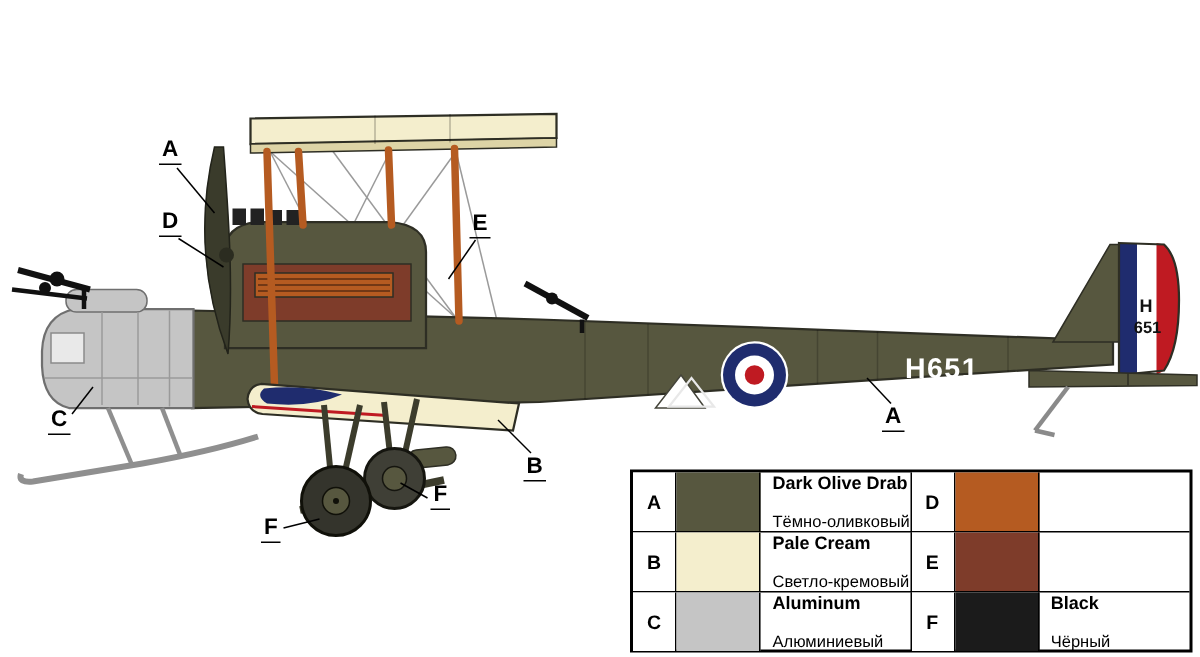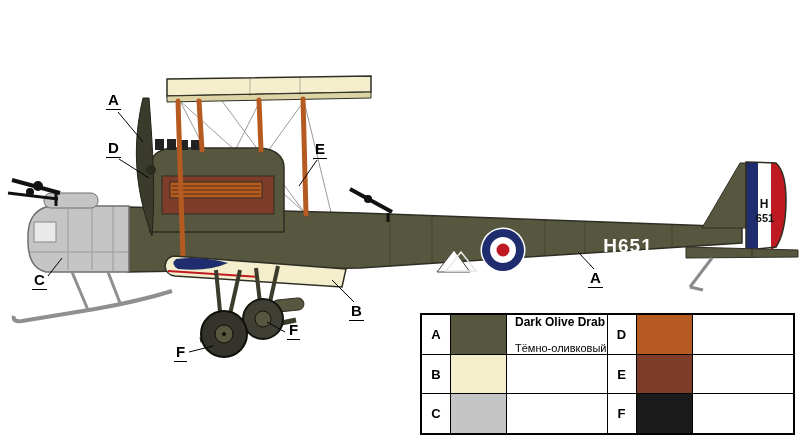--- a/index.html
+++ b/index.html
@@ -206,36 +206,48 @@
       <div class="legend-swatch" style="background: rgb(87, 87, 63);"></div>
       <div class="legend-names">
         <div class="legend-name-en">Dark Olive Drab</div>
         <div class="legend-name-ru">Тёмно-оливковый</div>
       </div>
     </div>
 
     <div class="legend-entry">
       <div class="legend-letter">B</div>
       <div class="legend-swatch" style="background: rgb(244, 238, 205);"></div>
+      <div class="legend-names">
+        <div class="legend-name-en">Pale Cream</div>
+        <div class="legend-name-ru">Светло-кремовый</div>
+      </div>
     </div>
 
     <div class="legend-entry">
       <div class="legend-letter">C</div>
       <div class="legend-swatch" style="background: rgb(197, 197, 197);"></div>
+      <div class="legend-names">
+        <div class="legend-name-en">Aluminum</div>
+        <div class="legend-name-ru">Алюминиевый</div>
+      </div>
     </div>
 
     <div class="legend-entry">
       <div class="legend-letter">D</div>
       <div class="legend-swatch" style="background: rgb(181, 91, 33);"></div>
     </div>
 
     <div class="legend-entry">
       <div class="legend-letter">E</div>
       <div class="legend-swatch" style="background: rgb(126, 60, 42);"></div>
     </div>
 
     <div class="legend-entry">
       <div class="legend-letter">F</div>
       <div class="legend-swatch" style="background: rgb(27, 27, 27);"></div>
+      <div class="legend-names">
+        <div class="legend-name-en">Black</div>
+        <div class="legend-name-ru">Чёрный</div>
+      </div>
     </div>
   </div>
 
 </div>
 
 </body></html>

